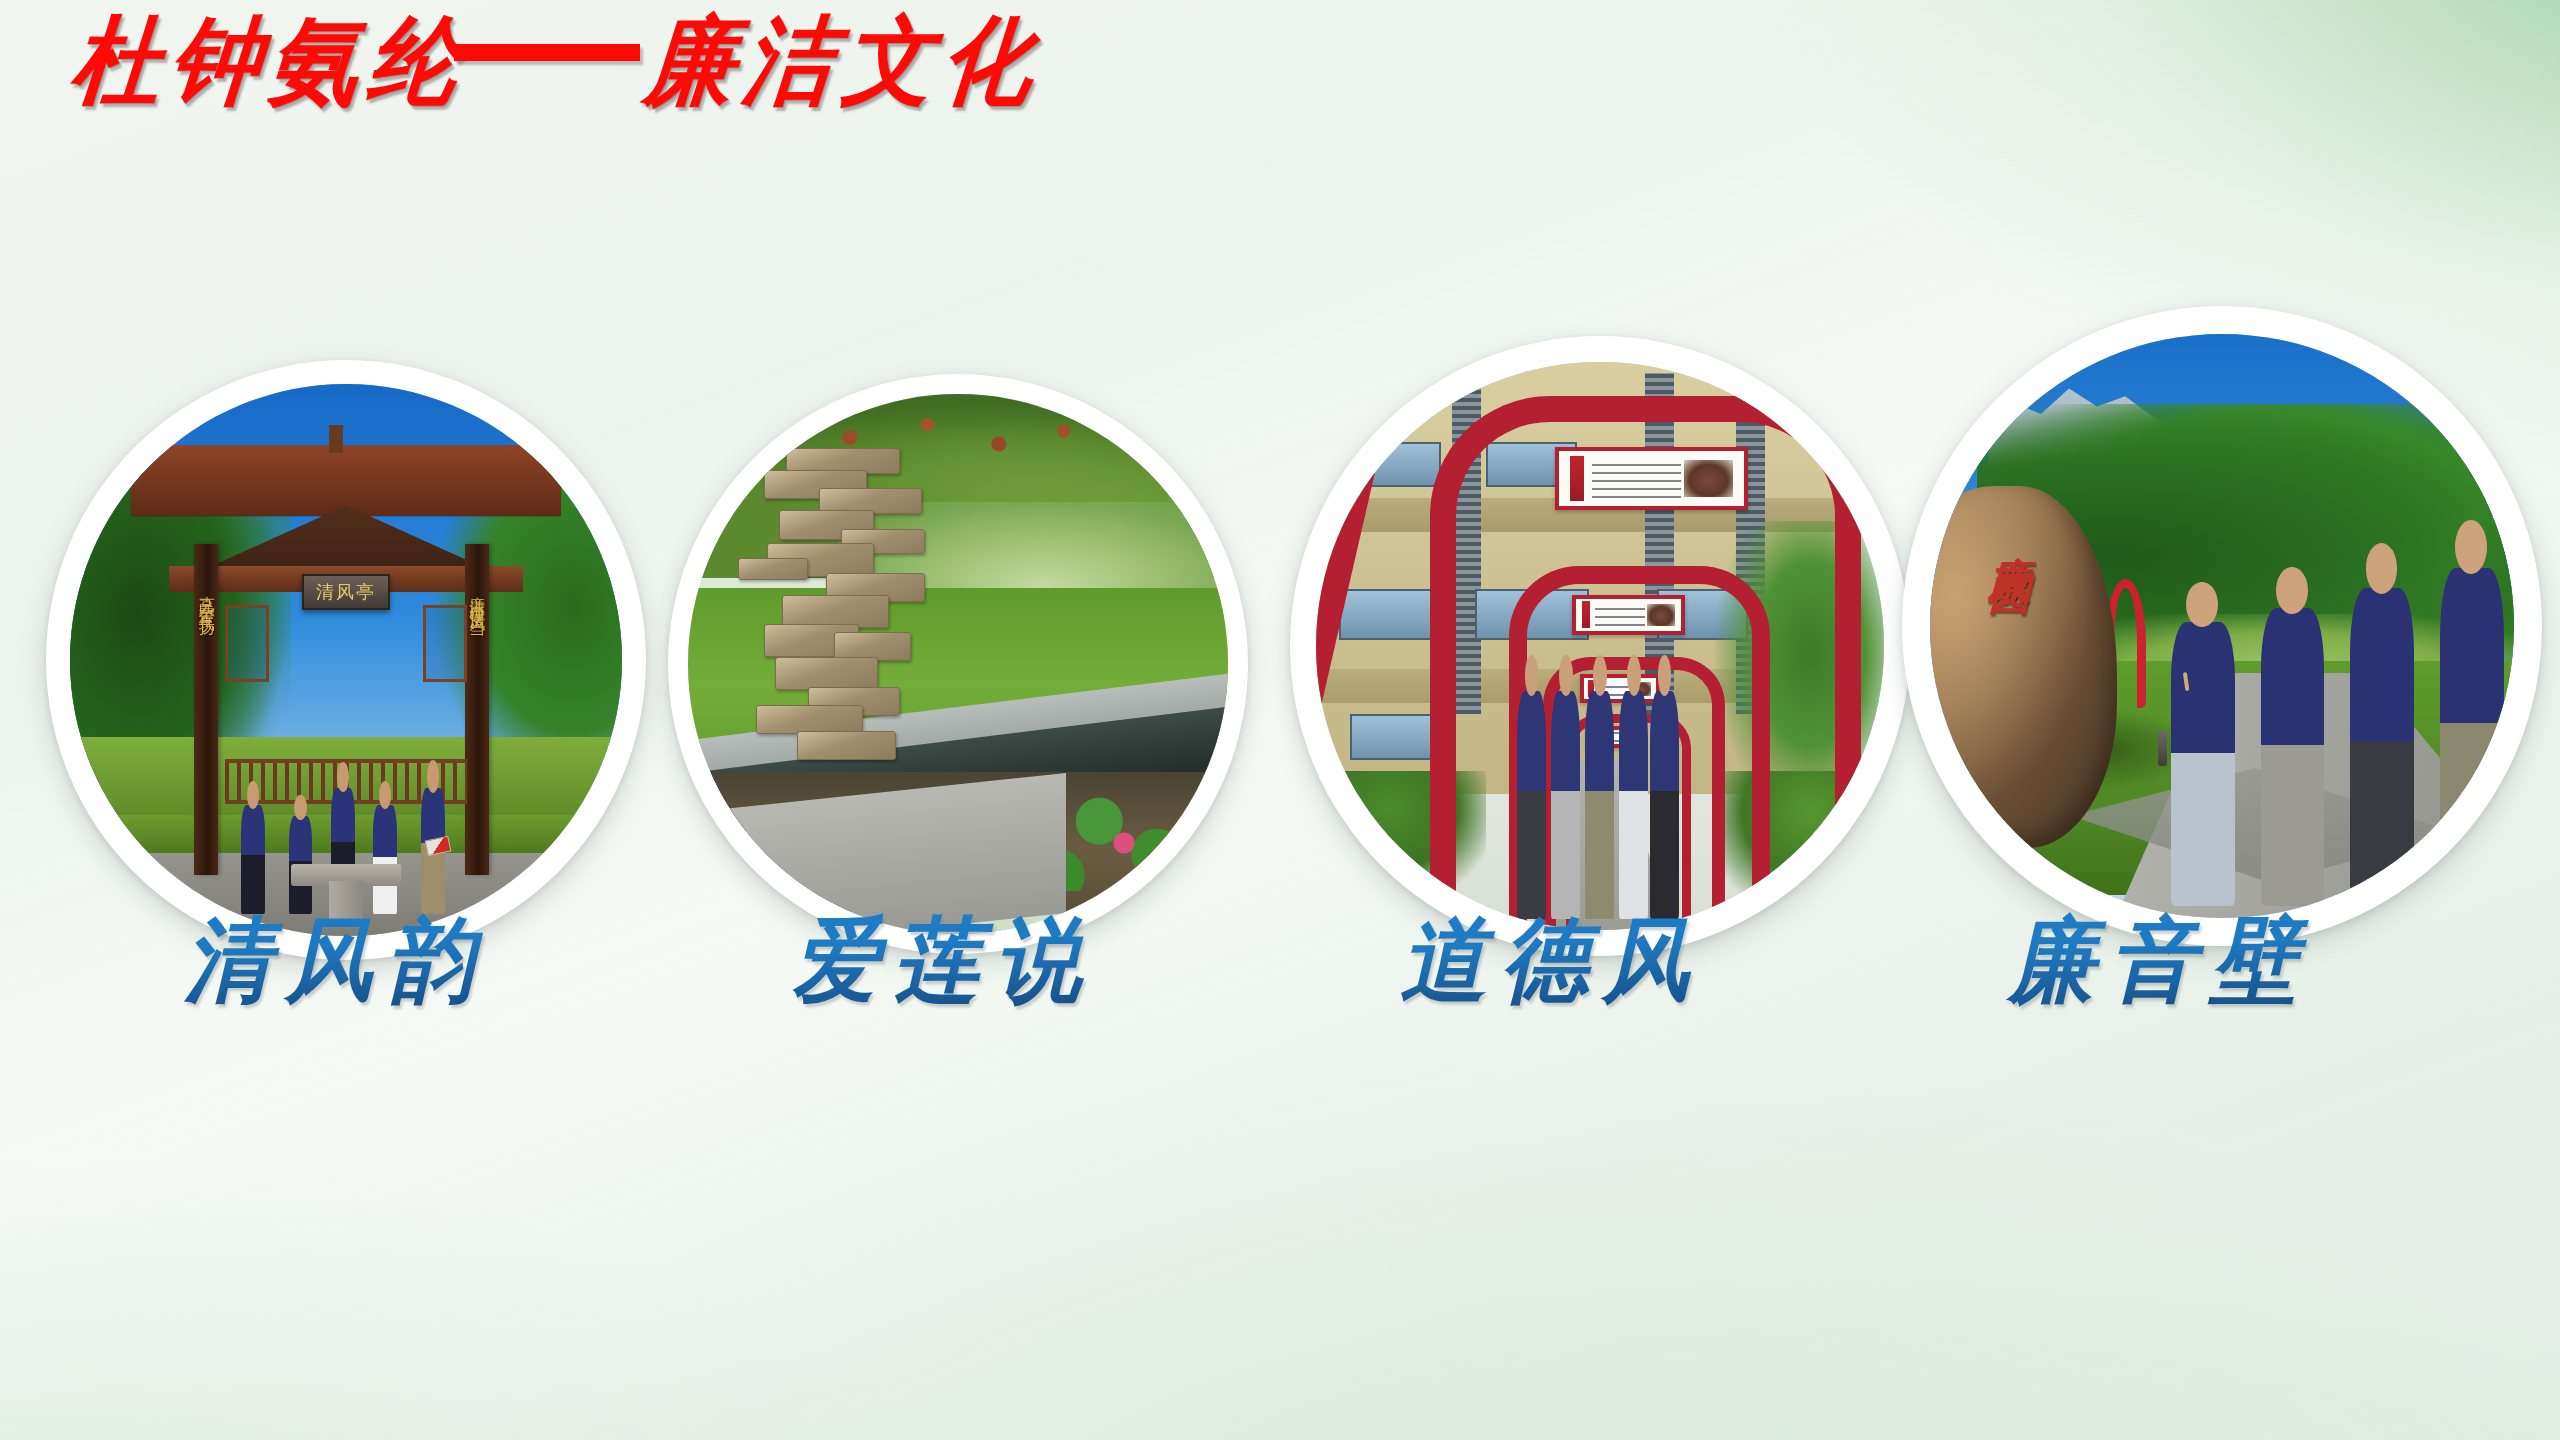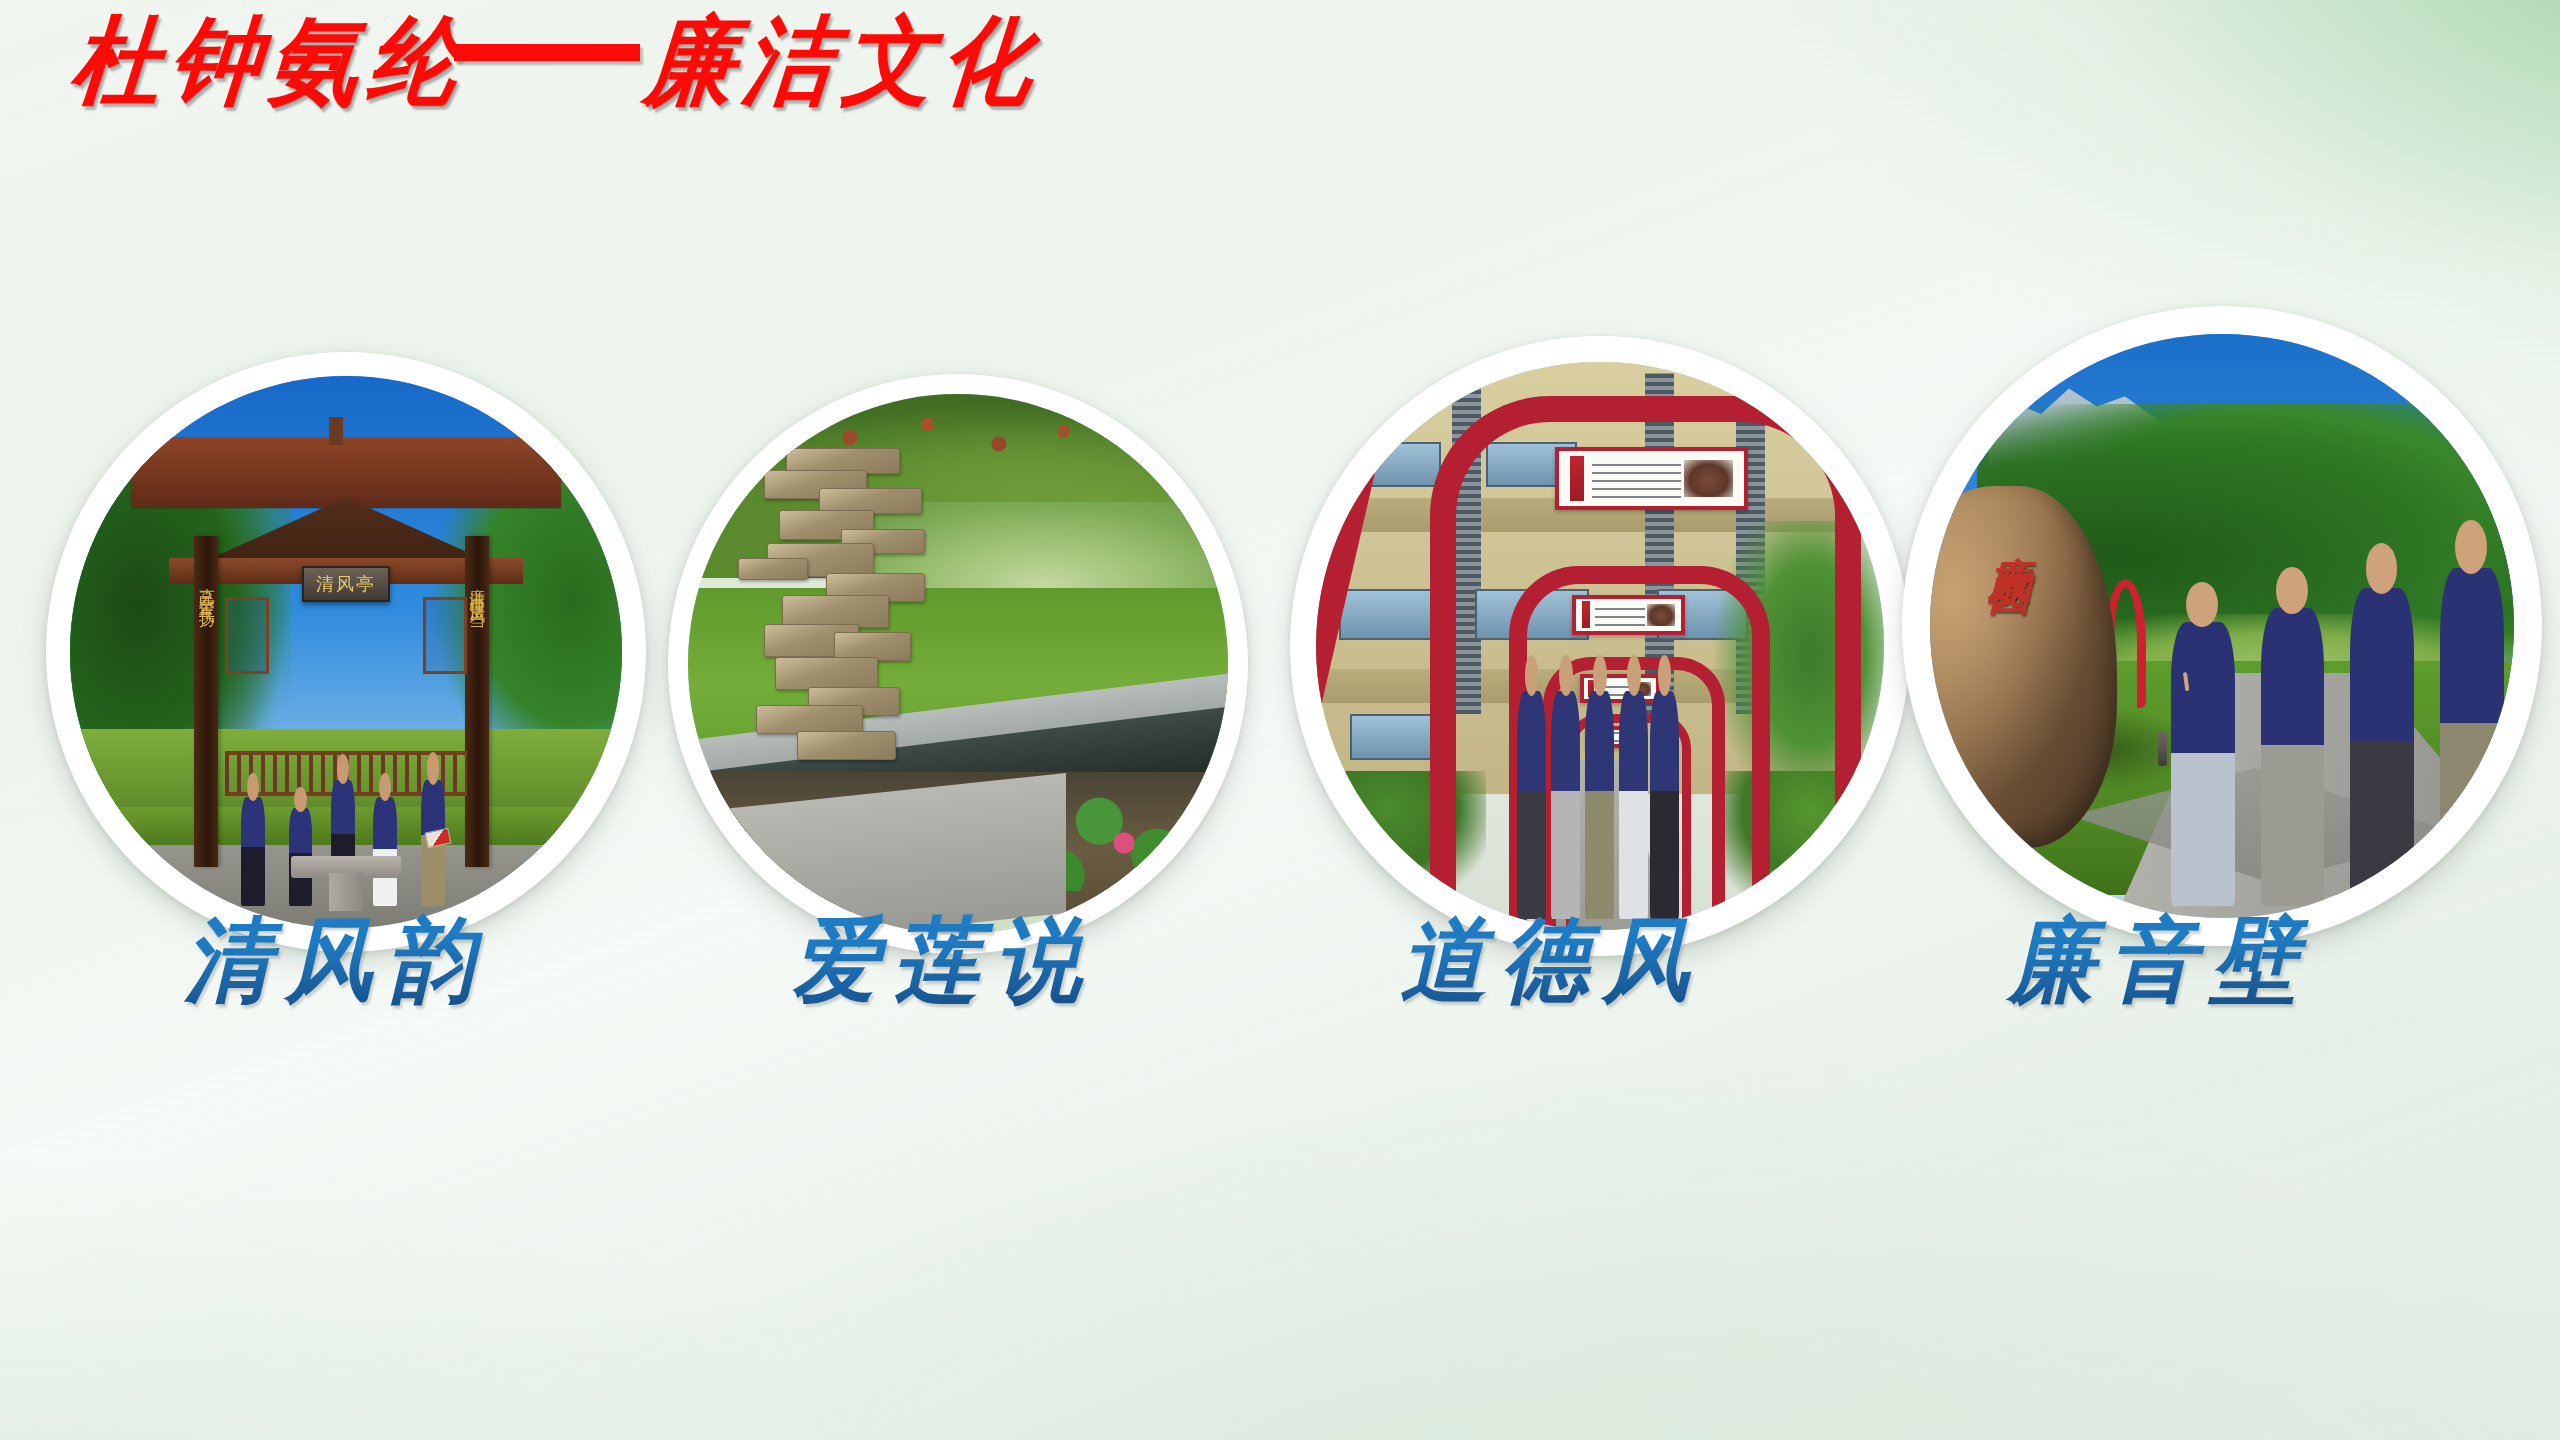--- a/index.html
+++ b/index.html
@@ -74,21 +74,21 @@
     position: absolute;
     left: 0;
     top: 352px;
     width: 2560px;
     height: 600px;
     z-index: 3;
   }
 
   .photo-slot {
     position: absolute;
-    top: 0;
+    top: 8px;
     width: 600px;
     height: 600px;
   }
   .photo-slot.s1 { left: 46px;   }
   .photo-slot.s2 { left: 668px; top: 22px; width: 580px; height: 580px; }
   .photo-slot.s3 { left: 1290px; top: -16px; width: 620px; height: 620px; }
   .photo-slot.s4 { left: 1902px; top: -46px; width: 640px; height: 640px; }
 
   .photo-ring {
     position: absolute;

